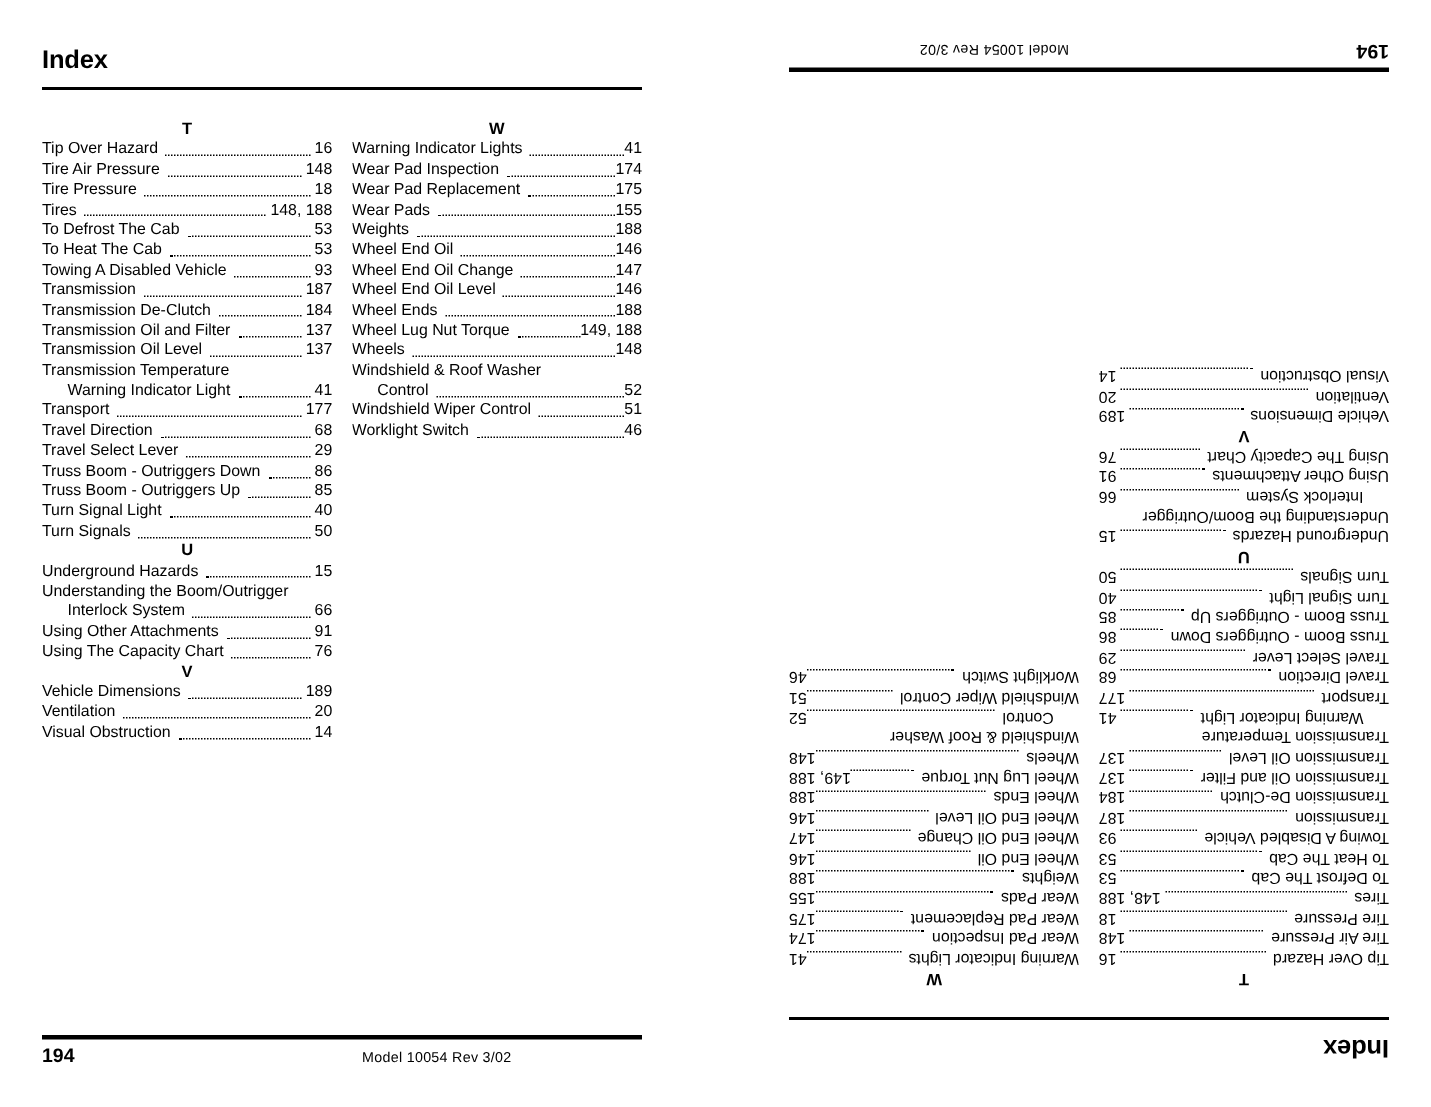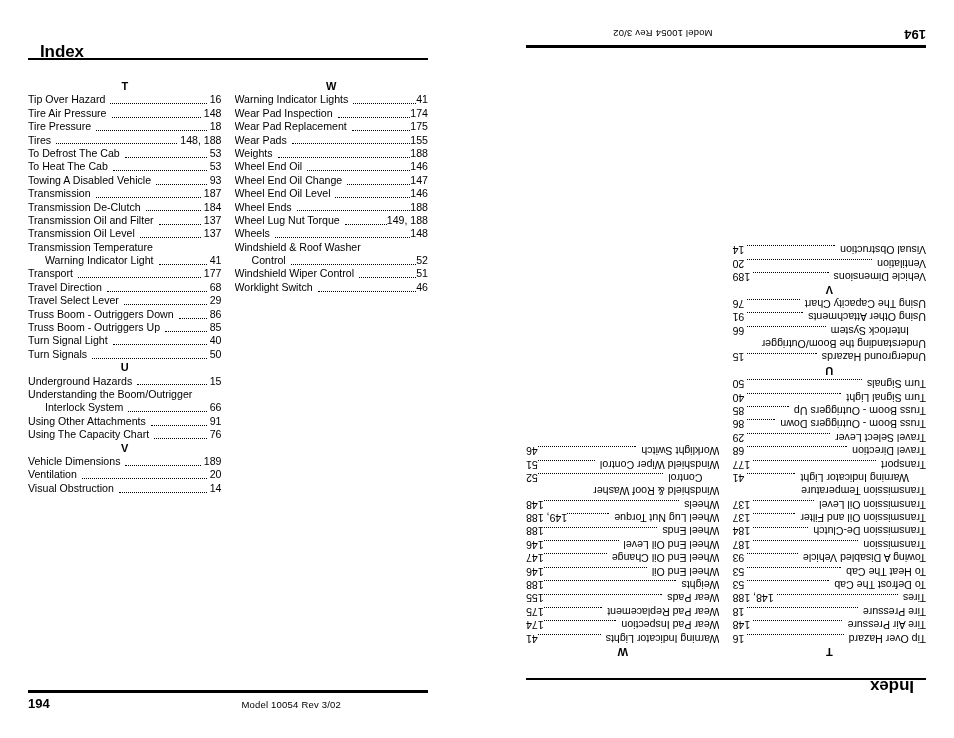--- a/index.html
+++ b/index.html
@@ -35,21 +35,21 @@
     left: 28px;
     top: 30px;
     width: 400px;
     height: 40px;
   }
   .page-title {
     font-size: 17px;
     font-weight: bold;
     line-height: 20px;
     letter-spacing: -0.1px;
-    margin: 12px;
+    margin: 0;
   }
   .header-rule {
     position: absolute;
     left: 0;
     top: 28px;
     width: 400px;
     height: 2px;
     background: #000;
   }
 

